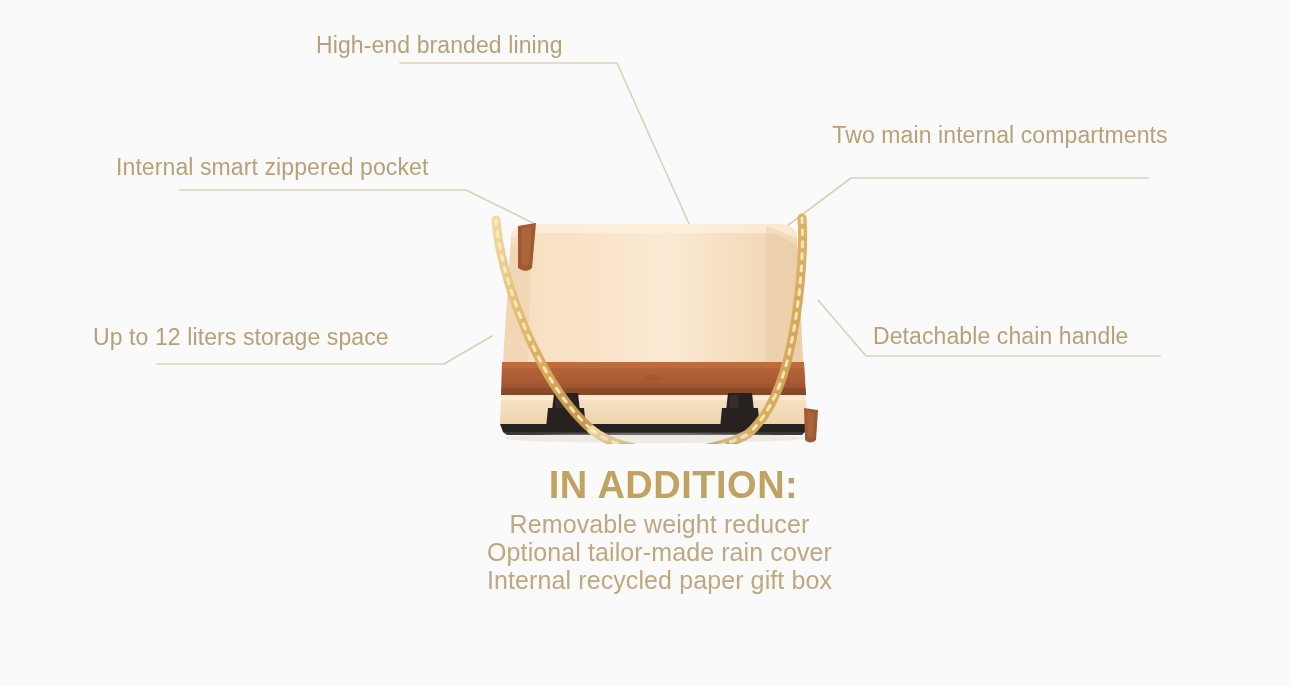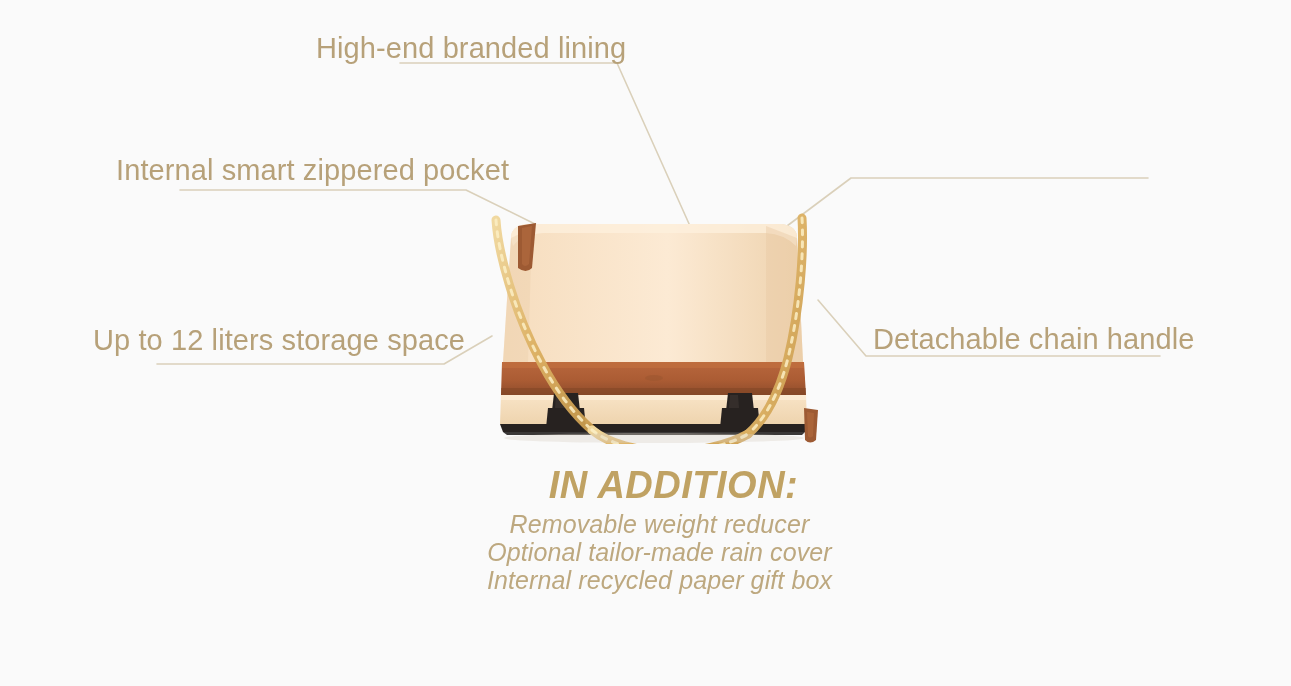--- a/index.html
+++ b/index.html
@@ -26,42 +26,41 @@
     width: 1291px;
     height: 686px;
     pointer-events: none;
   }
 
   
   .callout {
     position: absolute;
     color: #b7a179;
     font-family: "Liberation Sans", sans-serif;
-    font-size: 29px;
+    font-size: 23px;
     font-weight: 400;
     line-height: 1.17;
     letter-spacing: 0.1px;
     white-space: nowrap;
   }
   .callout.two-line { white-space: normal; text-align: center; }
 
   #label-lining        { left: 316px;  top: 32px; }
   #label-compartments  { left: 800px;  top: 122px; width: 400px; text-align: center; }
   #label-zipper        { left: 116px;  top: 154px; }
   #label-storage       { left: 93px;   top: 324px; }
   #label-chain         { left: 873px;  top: 323px; }
 
   
   #addition-block {
     position: absolute;
     left: 0;
     top: 466px;
     width: 1291px;
     text-align: center;
-    font-style: italic;
   }
   #addition-title {
     display: block;
     color: #c0a263;
     font-family: "Liberation Sans", sans-serif;
     font-weight: bold;
     font-size: 38px;
     letter-spacing: 0.5px;
     line-height: 1.0;
     margin: 0 0 6px 0;
@@ -201,21 +200,21 @@
         <path d="M 126 218 C 160 246 240 246 282 222" fill="none" stroke="#fbeec4" stroke-width="3.2" stroke-linecap="round" stroke-dasharray="5 7" opacity="0.9"></path>
       </g>
 
       <ellipse cx="188" cy="226" rx="150" ry="5" fill="#d8cfc4" opacity="0.35"></ellipse>
     </svg>
   </div>
 
   <div class="callout" id="label-lining">High-end branded lining</div>
 
   <div class="callout two-line" id="label-compartments">
-    <br>
+    <span>Two main internal compartments</span><br>
   </div>
 
   <div class="callout" id="label-zipper">Internal smart zippered pocket</div>
 
   <div class="callout" id="label-storage">Up to 12 liters storage space</div>
 
   <div class="callout" id="label-chain">Detachable chain handle</div>
 
   <div id="addition-block">
     <span id="addition-title">IN ADDITION:</span>

